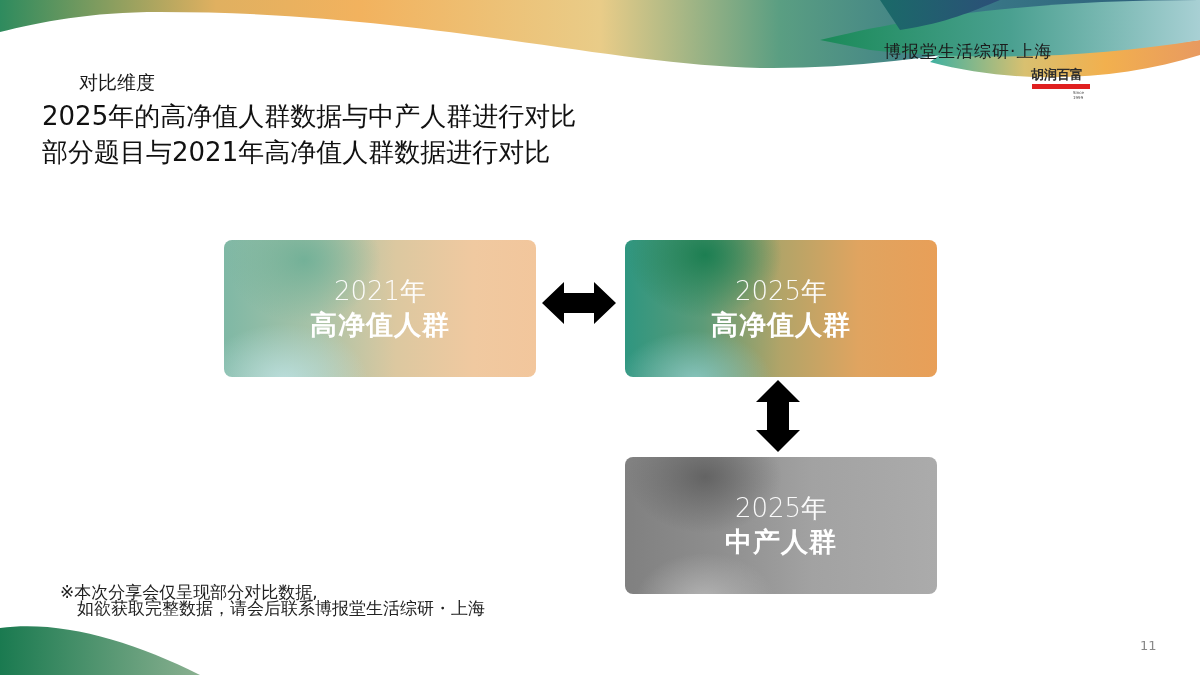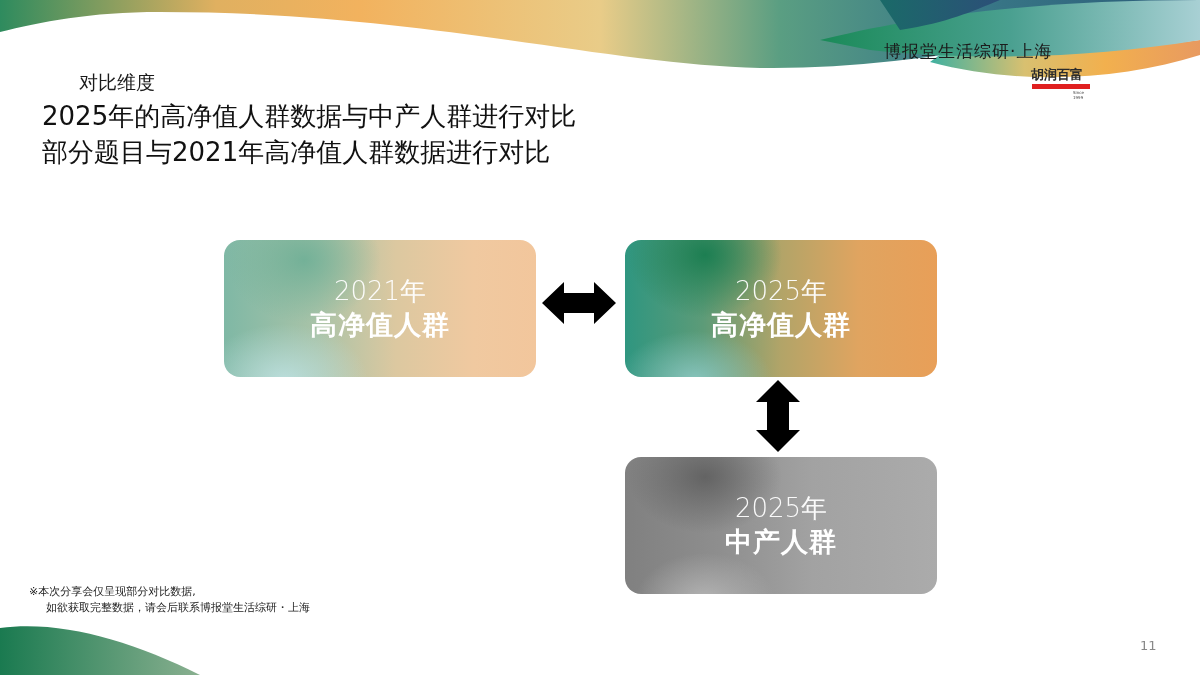--- a/index.html
+++ b/index.html
@@ -16,21 +16,21 @@
   }
   .logo { position: absolute; left: 1031px; top: 36px; width: 64px; height: 28px; margin-top: 32px; }
   .logo .logo-text { font-size: 13px; font-weight: bold; color: #2a2a2a; letter-spacing: 0px; line-height: 14px; white-space: nowrap; }
   .logo .logo-bar { position: absolute; left: 1px; top: 16px; width: 58px; height: 5px; background: #e02020; }
   .logo .logo-since { position: absolute; left: 42px; top: 22px; font-size: 4px; color: #444; }
 
   .subtitle { position: absolute; left: 42px; top: 70px; font-size: 19px; color: #1a1a1a; margin-left: 37px; }
   .title { position: absolute; left: 42px; top: 98px; font-size: 26px; font-weight: normal; color: #111; line-height: 36px; }
 
   .card {
-    position: absolute; width: 312px; height: 137px; border-radius: 16px;
+    position: absolute; width: 312px; height: 137px; border-radius: 8px;
     display: flex; flex-direction: column; align-items: center; justify-content: center;
     color: #fff; overflow: hidden;
   }
   .card .year { font-size: 26px; font-weight: 300; line-height: 32px; opacity: 0.95; }
   .card .group { font-size: 27px; font-weight: bold; line-height: 36px; letter-spacing: 1px; }
   .card-2021 {
     left: 224px; top: 240px;
     background:
       radial-gradient(ellipse 120px 80px at 60px 140px, rgba(190,225,225,0.9), rgba(190,225,225,0) 70%),
       radial-gradient(ellipse 110px 90px at 80px 20px, rgba(110,175,150,0.9), rgba(110,175,150,0) 70%),
@@ -44,21 +44,21 @@
       linear-gradient(90deg, #2f9680 0%, #5c9b78 25%, #b2a468 50%, #e0a460 75%, #e89f58 100%);
   }
   .card-2025-mid {
     left: 625px; top: 457px;
     background:
       radial-gradient(ellipse 100px 70px at 80px 145px, rgba(185,185,185,0.9), rgba(185,185,185,0) 70%),
       radial-gradient(ellipse 110px 80px at 80px 20px, rgba(95,95,95,0.9), rgba(95,95,95,0) 70%),
       linear-gradient(90deg, #808080 0%, #8e8e8e 30%, #a2a2a2 60%, #ababab 100%);
   }
   .arrow { position: absolute; }
-  .footnote { position: absolute; left: 29px; top: 584px; font-size: 11px; color: #222; line-height: 16px; }
+  .footnote { position: absolute; left: 60px; top: 584px; font-size: 17px; color: #222; line-height: 16px; }
   .footnote .line2 { padding-left: 17px; }
   .page-num { position: absolute; left: 1140px; top: 638px; font-size: 13px; color: #888; }
 </style>
 </head>
 <body>
 
 <div class="slide">
 
   <svg class="deco" width="1200" height="675" viewBox="0 0 1200 675">
     <defs>

